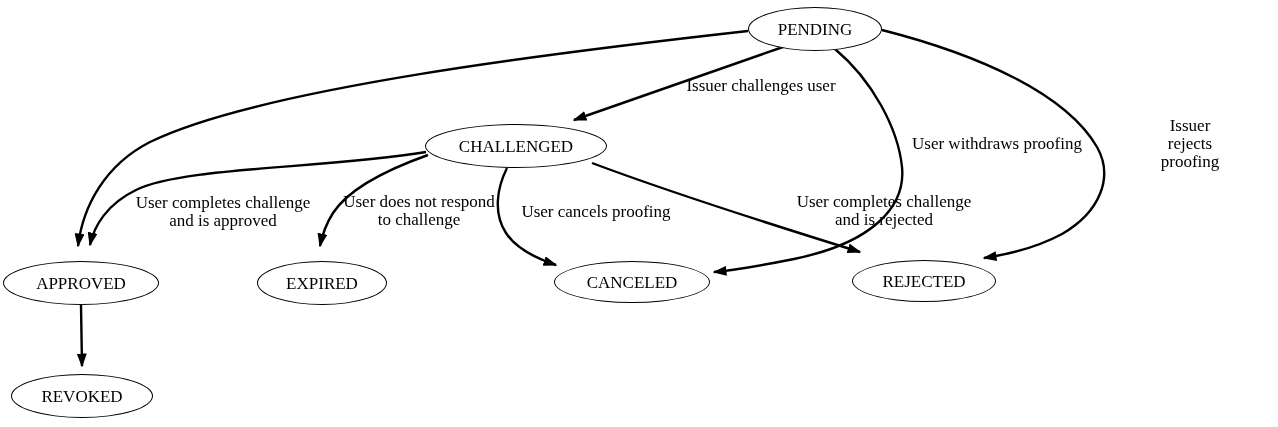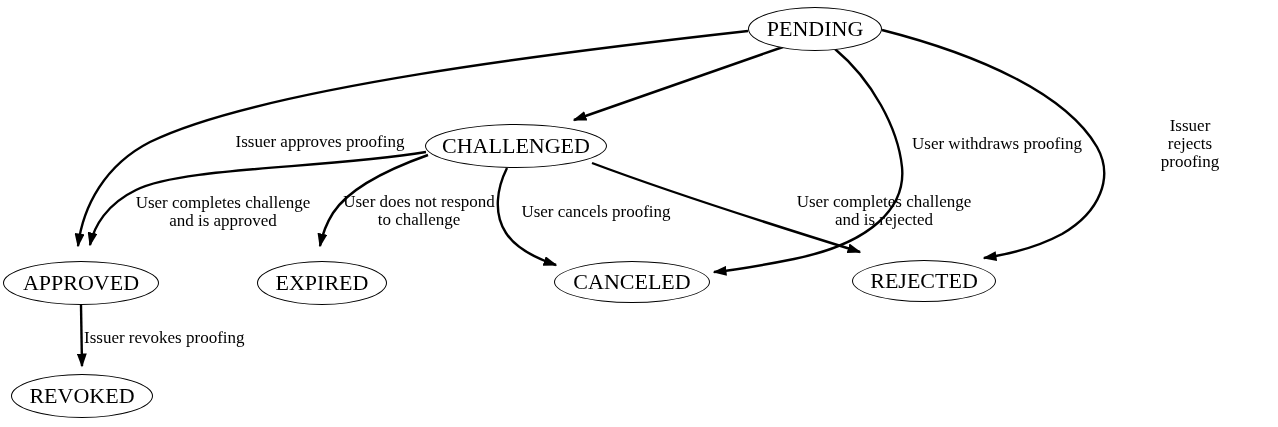--- a/index.html
+++ b/index.html
@@ -32,21 +32,21 @@
     position: absolute;
     border: 1.4px solid #000000;
     border-radius: 50%;
     background: #ffffff;
     display: flex;
     align-items: center;
     justify-content: center;
     box-sizing: border-box;
   }
   .node span {
-    font-size: 22px;
+    font-size: 17px;
     line-height: 1;
     white-space: nowrap;
   }
   .edge-label {
     position: absolute;
     font-size: 17px;
     line-height: 1.06;
     white-space: pre-line;
     text-align: center;
     transform: translate(-50%, -50%);
@@ -120,25 +120,24 @@
   <div class="node n-expired">
     <span>EXPIRED</span>
   </div>
   <div class="node n-revoked">
     <span>REVOKED</span>
   </div>
   <div class="node n-rejected">
     <span>REJECTED</span>
   </div>
 
-  <div class="edge-label l-approves">Issuer approves proofing</div>
+  <div class="edge-label l-challenges">Issuer challenges user</div>
   <div class="edge-label l-comp-appr">User completes challenge
 and is approved</div>
   <div class="edge-label l-norespond">User does not respond
 to challenge</div>
   <div class="edge-label l-cancels">User cancels proofing</div>
   <div class="edge-label l-comp-rej">User completes challenge
 and is rejected</div>
   <div class="edge-label l-withdraws">User withdraws proofing</div>
   <div class="edge-label l-rejects">Issuer rejects proofing</div>
-  <div class="edge-label l-revokes left-anchored">Issuer revokes proofing</div>
 
 </div>
 
 </body></html>

